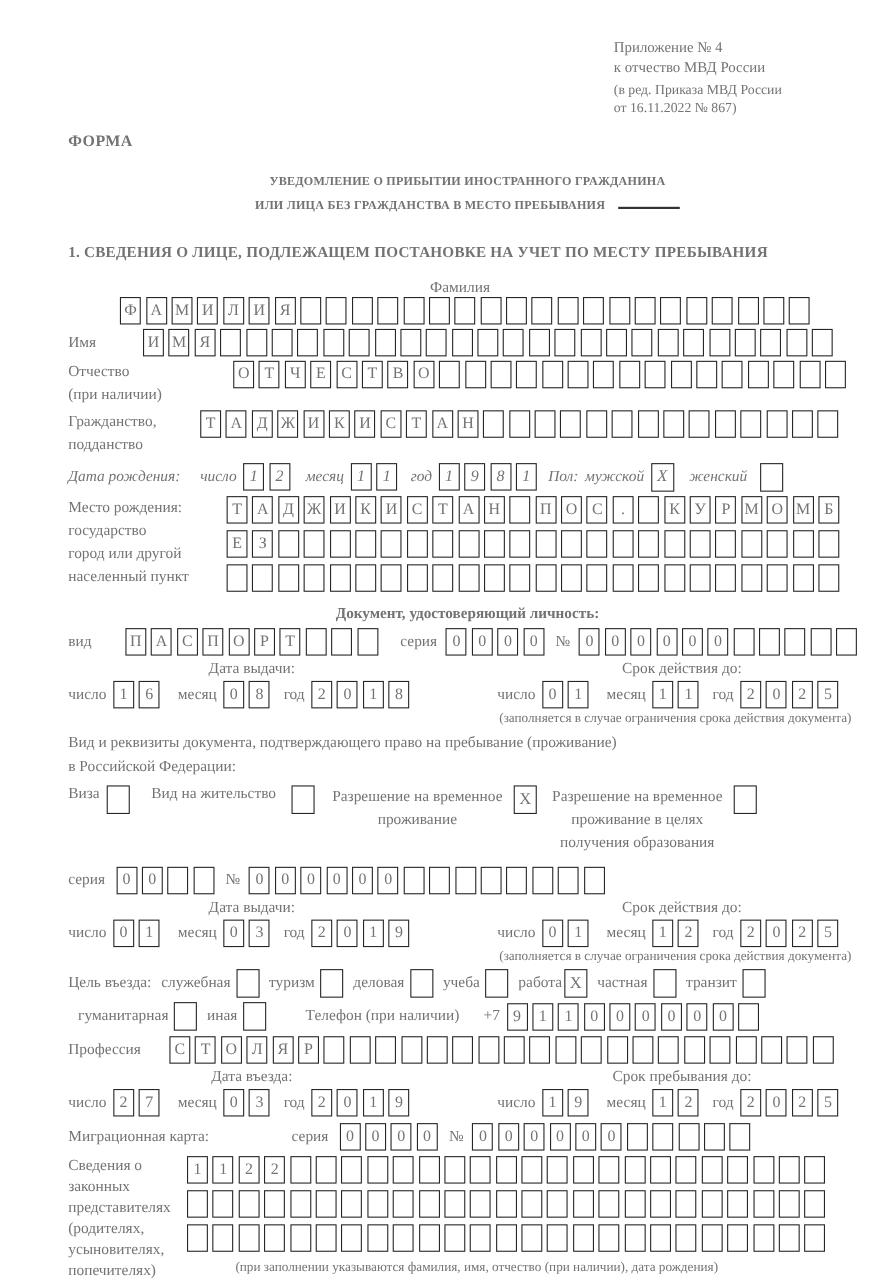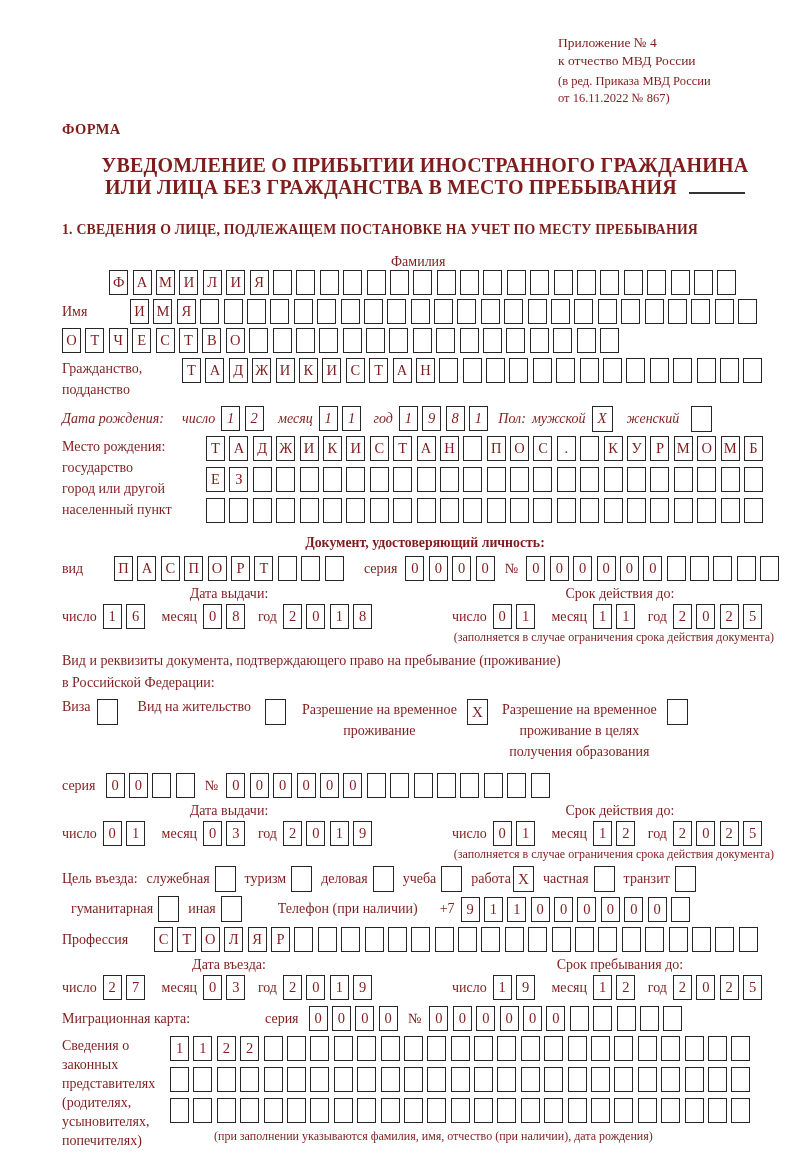--- a/index.html
+++ b/index.html
@@ -1,25 +1,25 @@
 <!DOCTYPE html>
 <html><head>
 <meta charset="utf-8">
 <style>
   html,body {margin:0; padding:0; background:#ffffff;}
   .page {
     width:800px; height:1163px; box-sizing:border-box; overflow:hidden;
-    background:#ffffff; color:#7f1d1d;
+    background:#ffffff; color:#737373;
     font-family:"Liberation Serif","DejaVu Serif",serif;
     padding:34px 12px 0 62px; position:relative;
   }
   .corner {margin-left:496px; width:240px; font-size:13.5px; line-height:17.5px;}
   .corner-small {margin-top:4px; font-size:12.5px; line-height:17px;}
   .forma {text-align:left; padding-right:28px; font-weight:bold; font-size:14.5px; margin-top:14px; letter-spacing:.4px;}
-  .title {text-align:center; font-weight:bold; font-size:20px; margin-top:16px; line-height:22px; letter-spacing:.2px;}
+  .title {text-align:center; font-weight:bold; font-size:11px; margin-top:16px; line-height:22px; letter-spacing:.2px;}
   .blank-line {display:inline-block; width:56px; border-bottom:2px solid #333; height:12px; margin-left:12px;}
   .section-title {font-weight:bold; font-size:13.8px; margin-top:24px; letter-spacing:.2px;}
 
   .row {display:flex; align-items:center; margin-bottom:3px; min-height:27px;}
   .row.top {align-items:flex-start;}
   .lbl {font-size:14px; white-space:nowrap; flex:none;}
   .lbl-block {font-size:14px; line-height:21px; flex:none;}
   .w68{width:68px;} .w150{width:150px;} .w120{width:120px;} .w144{width:144px;} .w92{width:92px;} .w52{width:52px;} .w108{width:108px; line-height:19px;}
   .bd-lbl {width:120px; flex:none;}
   .cells {display:inline-flex; flex:none;}
@@ -137,20 +137,24 @@
         <span class="cell"></span>
         <span class="cell"></span>
         <span class="cell"></span>
         <span class="cell"></span>
         <span class="cell"></span>
         <span class="cell"></span>
       </span>
   </div>
 
   <div class="row top">
+    <div class="lbl-block w150">
+      <div>Отчество</div>
+      <div>(при наличии)</div>
+    </div>
     <span class="cells">
         <span class="cell">О</span>
         <span class="cell">Т</span>
         <span class="cell">Ч</span>
         <span class="cell">Е</span>
         <span class="cell">С</span>
         <span class="cell">Т</span>
         <span class="cell">В</span>
         <span class="cell">О</span>
         <span class="cell"></span>

